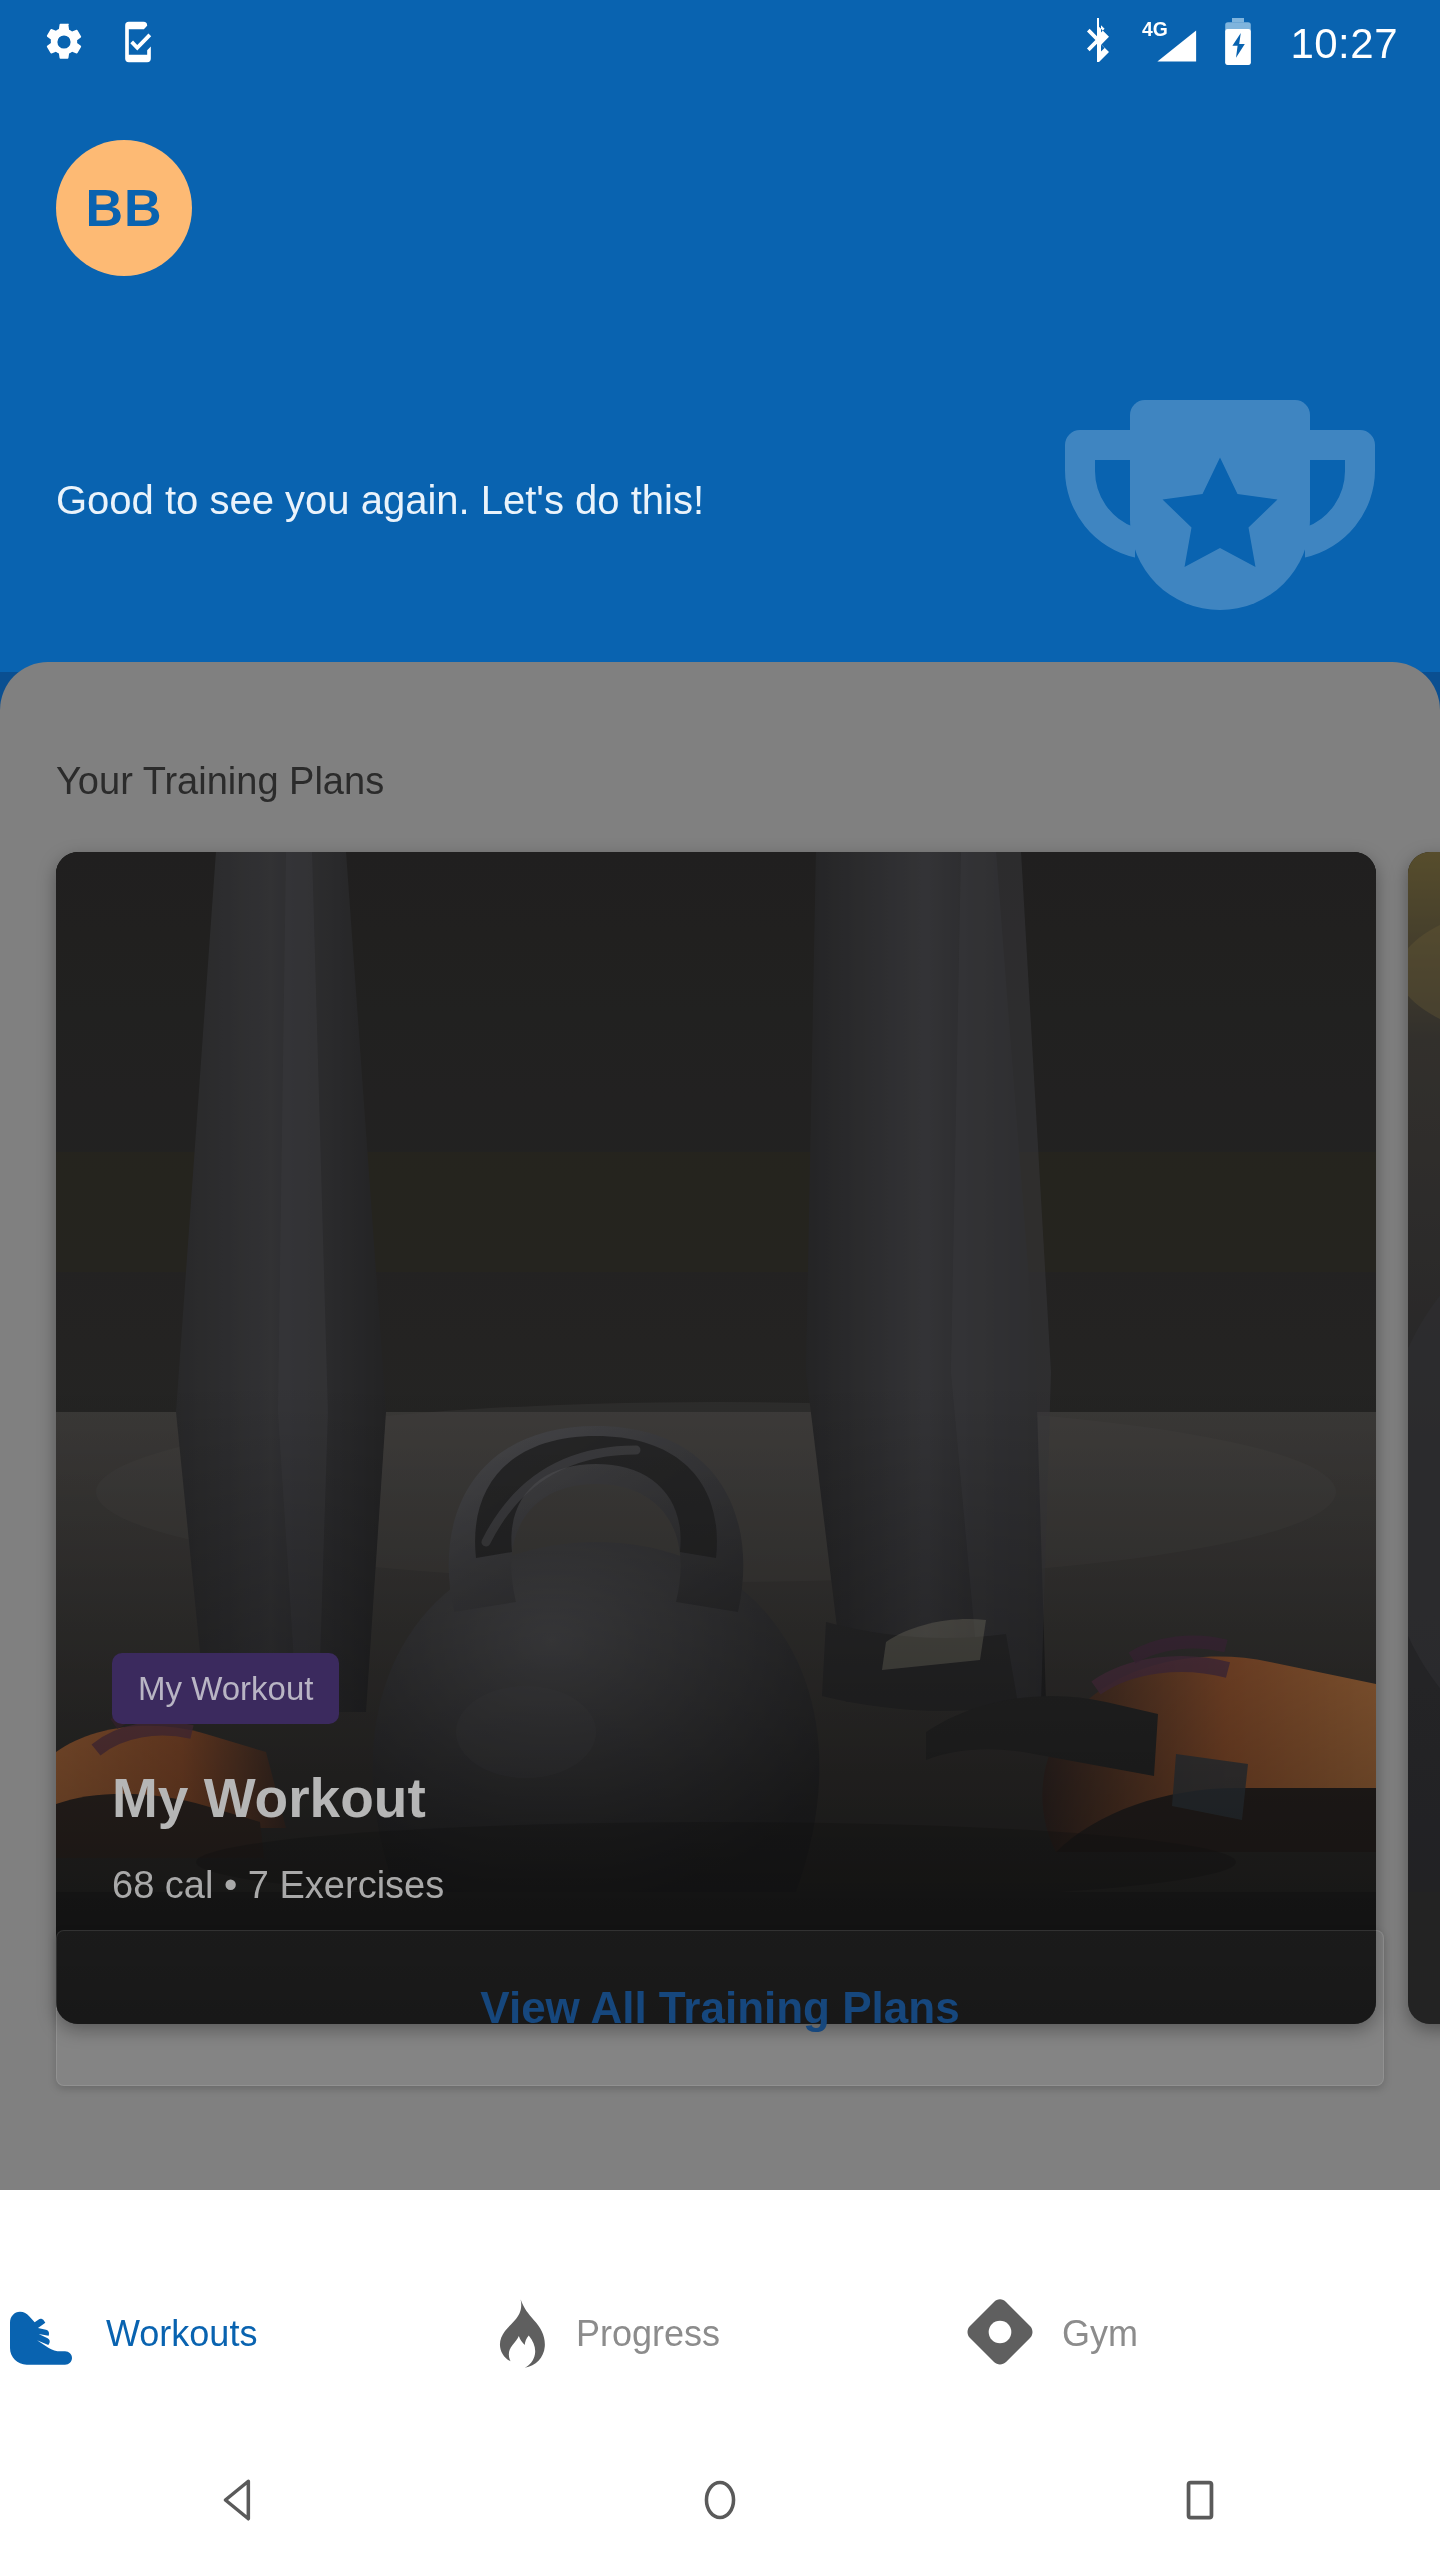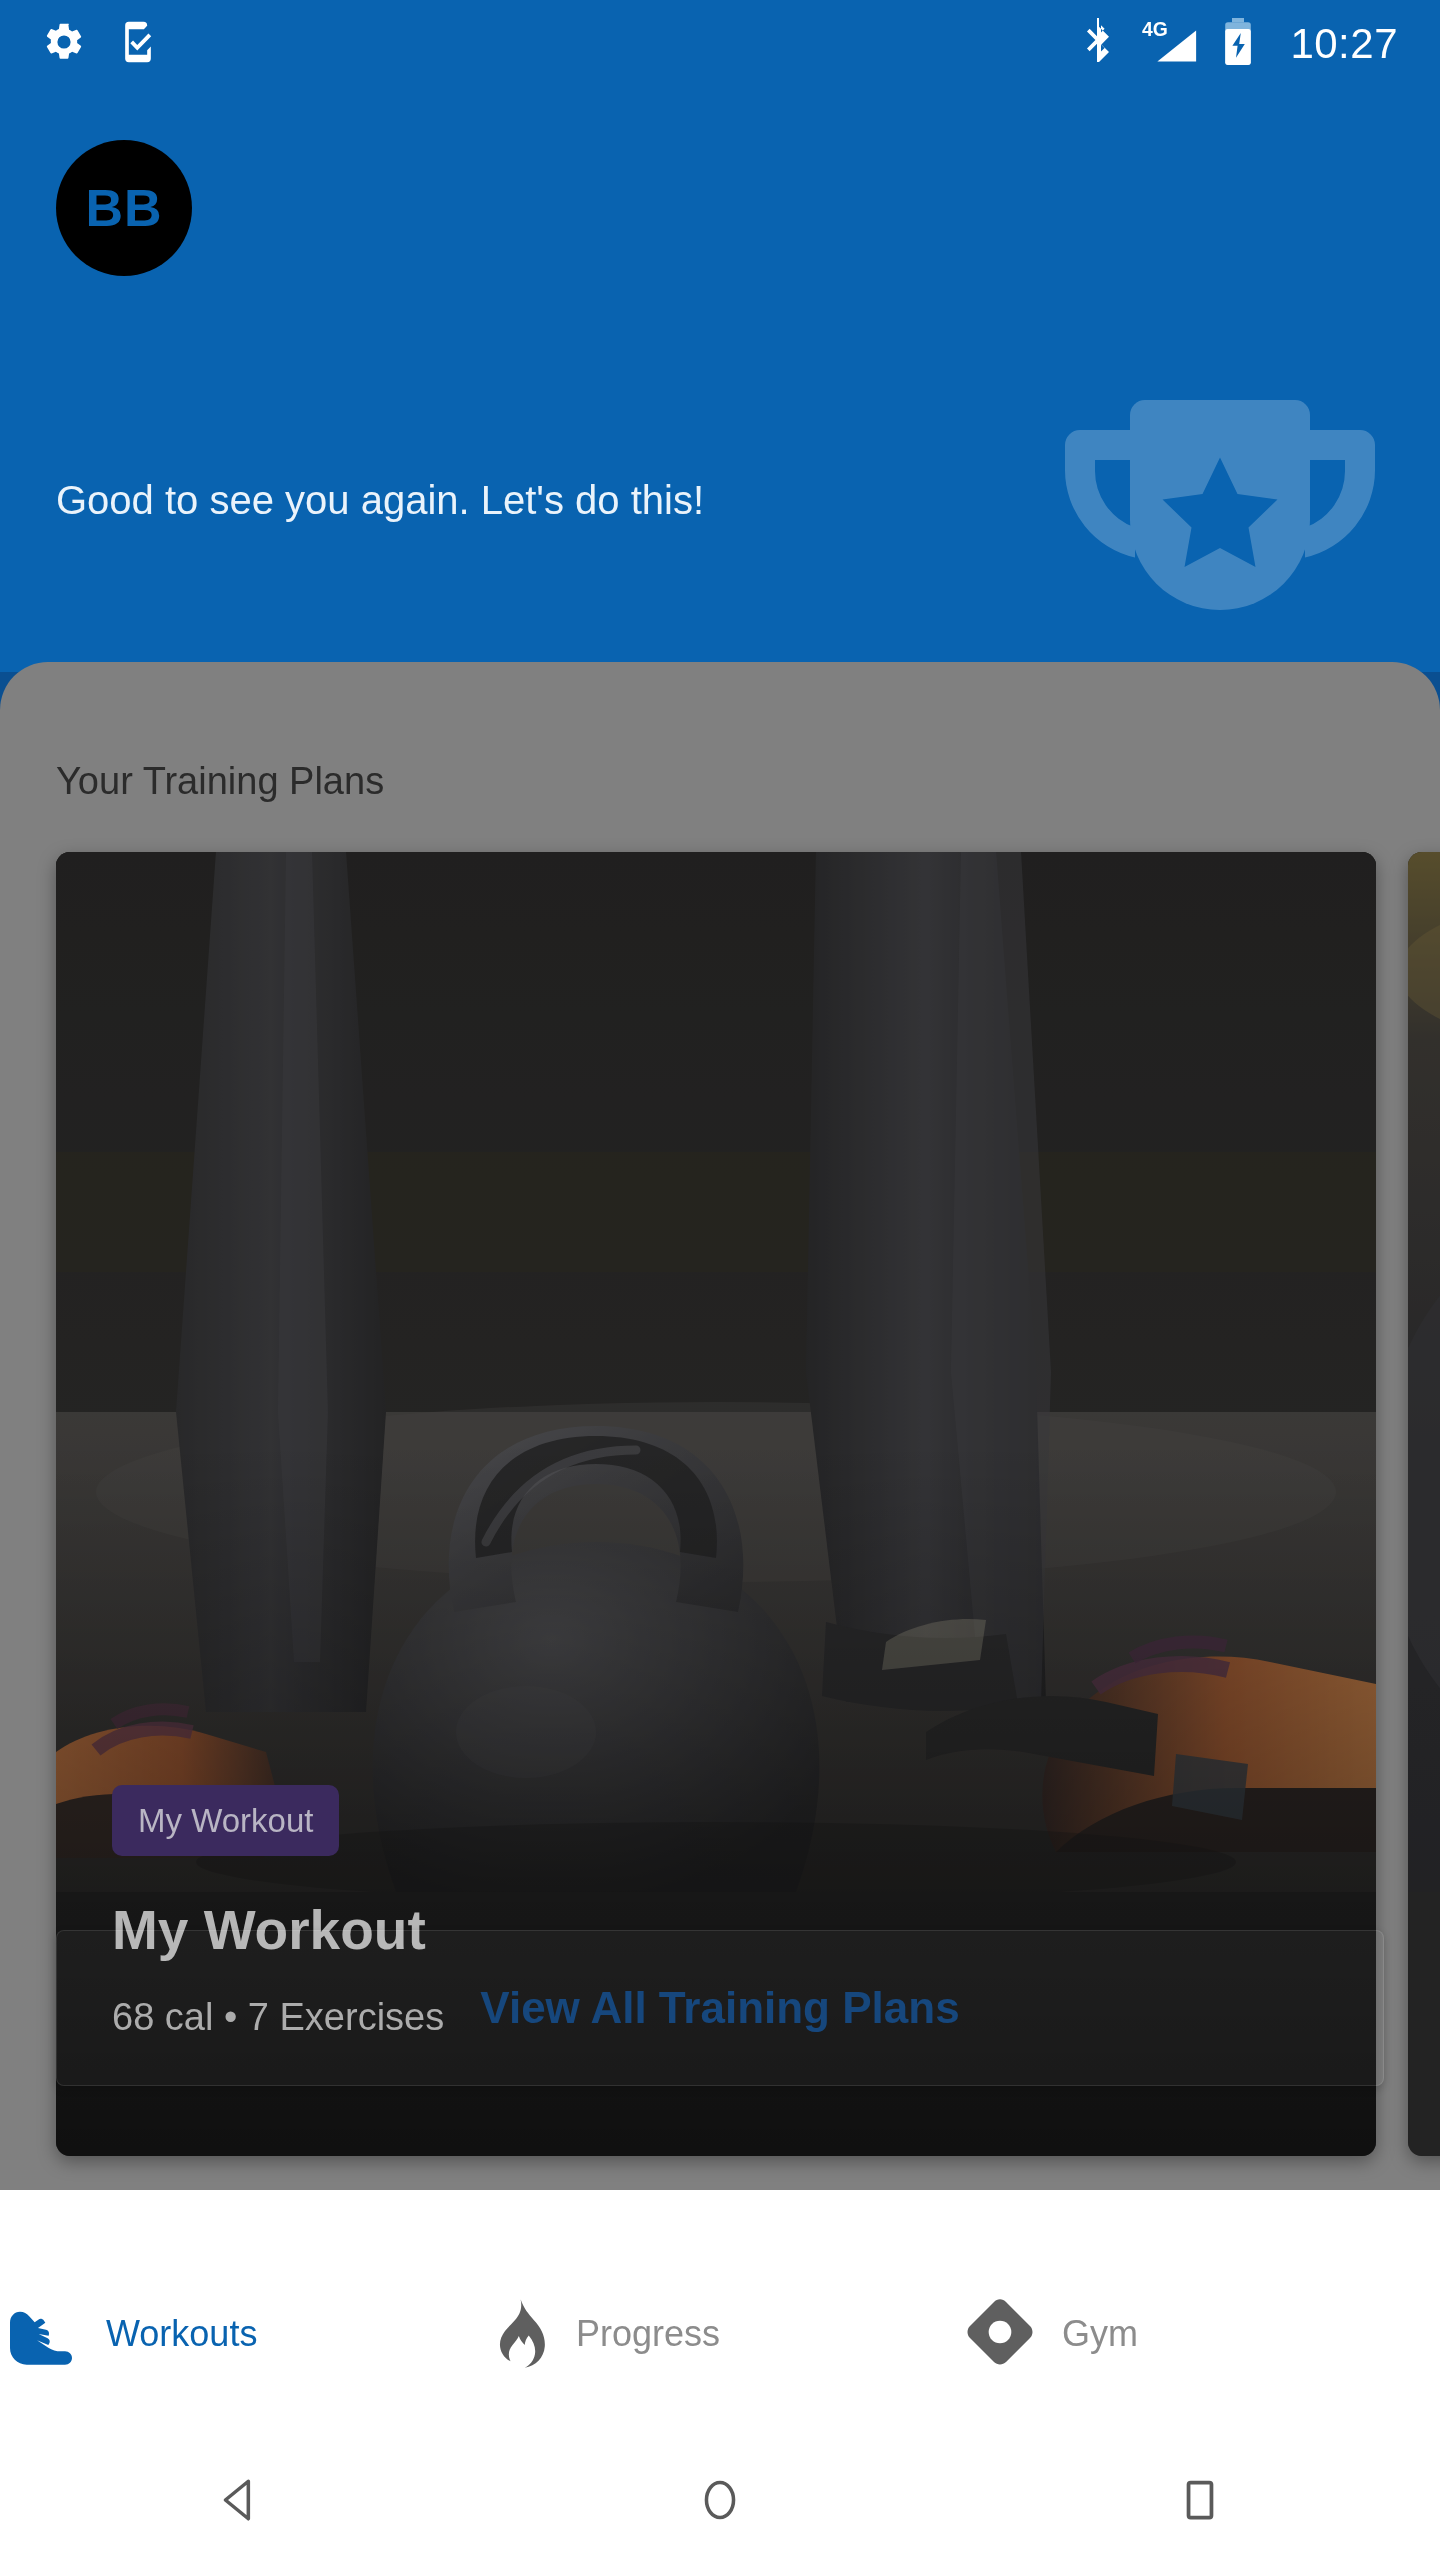--- a/index.html
+++ b/index.html
@@ -22,21 +22,21 @@
   .sb-left { display:flex; align-items:center; gap:30px; }
   .sb-right { margin-left:auto; display:flex; align-items:center; gap:22px; }
   .sb-icon { display:block; }
   .sb-time {
     color:#ffffff; font-size:42px; font-weight:400; letter-spacing:0.5px;
     margin-left:14px; line-height:1;
   }
 
   .avatar {
     position:absolute; left:56px; top:140px; width:136px; height:136px;
-    border-radius:50%; background:#000000;
+    border-radius:50%; background:#fdba74;
     display:flex; align-items:center; justify-content:center;
   }
   .avatar-initials {
     color:#0963b0; font-size:52px; font-weight:bold; letter-spacing:1px;
   }
 
   .greeting-title {
     position:absolute; left:56px; top:345px;
     color:#ffffff; font-size:66px; font-weight:bold; line-height:1;
     letter-spacing:-0.5px;
@@ -60,22 +60,22 @@
   }
   .section-title {
     position:absolute; left:56px; top:100px;
     color:#2b2b2b; font-size:38px; font-weight:400; line-height:1;
   }
 
   
   .carousel { position:absolute; left:0; top:190px; width:1440px; height:1050px; }
 
   .plan-card {
-    position:absolute; top:0; width:1320px; height:1304px;
-    border-radius:14px; overflow:hidden;
+    position:absolute; top:0; width:1320px; height:1172px;
+    border-radius:22px; overflow:hidden;
     background:#121212;
     box-shadow:0 6px 18px rgba(0,0,0,0.35);
   }
   .plan-card.primary { left:56px; }
   .plan-card.peek { left:1408px; width:420px; }
 
   .card-photo { position:absolute; inset:0; overflow:hidden; }
 
   
   .card-dim {

